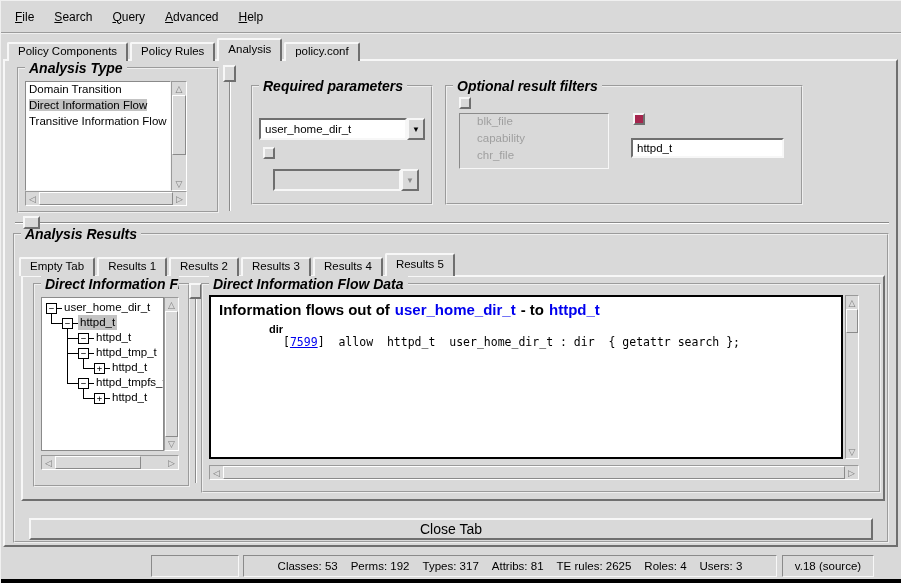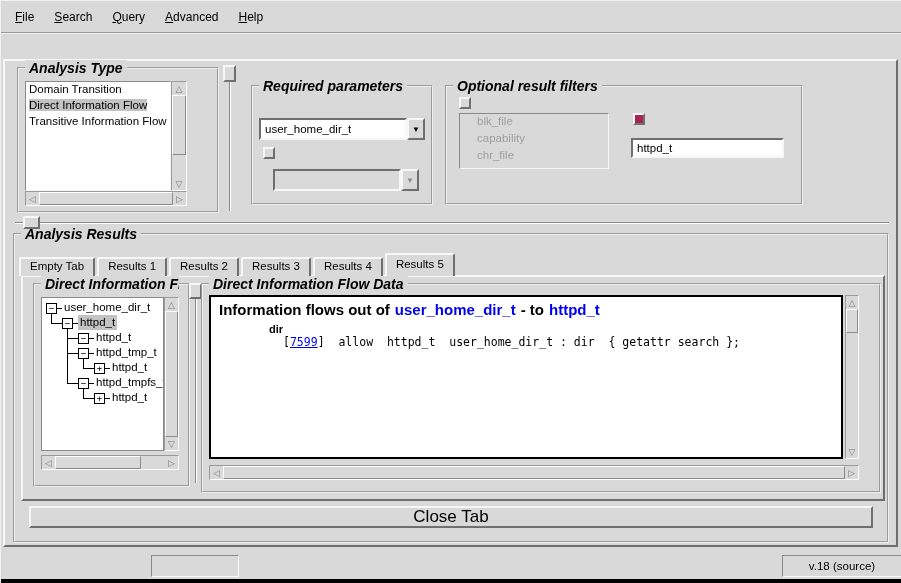--- a/index.html
+++ b/index.html
@@ -10,21 +10,21 @@
     overflow:hidden; border-top:1px solid #f0f0f0; border-left:1px solid #f0f0f0;
   }
   
   .raised  { border:2px solid; border-color:#f7f7f7 #6f6f6f #6f6f6f #f7f7f7; background:#d9d9d9; }
   .sunken1 { border:1px solid; border-color:#8a8a8a #f7f7f7 #f7f7f7 #8a8a8a; }
   .panel   { position:absolute; border:2px groove #efefef; }
   .ptitle  { position:absolute; top:-9px; left:6px; background:#d9d9d9; padding:0 4px;
              font-style:italic; font-weight:bold; white-space:nowrap; font-size:14px; }
   .btn { position:absolute; background:#d9d9d9; border:2px solid;
          border-color:#f7f7f7 #6f6f6f #6f6f6f #f7f7f7;
-         display:flex; align-items:center; justify-content:center; font-size:17px; }
+         display:flex; align-items:center; justify-content:center; font-size:14px;margin-top:12px; }
   .lbl { position:absolute; white-space:nowrap; }
   
   .menubar { position:absolute; left:0; top:0; width:100%; height:33px;
              border-bottom:2px groove #efefef; display:flex; align-items:center; padding-left:4px; }
   .menu-item { display:inline-block; padding:3px 10px; font-size:12px; }
   .menu-item::first-letter { text-decoration:underline; }
   
   .tabs-main { position:absolute; left:6px; top:37px; height:23px; display:flex; align-items:flex-end; z-index:3; }
   .tab { height:19px; padding:1px 9px 0; margin-right:2px; background:#d9d9d9;
          border:2px solid; border-color:#f7f7f7 #6f6f6f #6f6f6f #f7f7f7; border-bottom:none;
@@ -109,20 +109,26 @@
 <div id="window">
 
   <div class="menubar">
     <span class="menu-item">File</span>
     <span class="menu-item">Search</span>
     <span class="menu-item">Query</span>
     <span class="menu-item">Advanced</span>
     <span class="menu-item">Help</span>
   </div>
 
+  <div class="tabs-main">
+    <div class="tab">Policy Components</div>
+    <div class="tab">Policy Rules</div>
+    <div class="tab active">Analysis</div>
+    <div class="tab">policy.conf</div>
+  </div>
   <div class="content-frame raised"></div>
 
   <div class="panel p-atype">
     <span class="ptitle">Analysis Type</span>
   </div>
   <div class="listbox lb-atype sunken1">
     <span class="lb-row"><span>Domain Transition</span></span>
     <span class="lb-row"><span class="seltext">Direct Information Flow</span></span>
     <span class="lb-row"><span>Transitive Information Flow</span></span>
   </div>
@@ -262,16 +268,25 @@
   </div>
   <div class="sb sb-h" style="left:208px;top:464px;width:650px;height:15px;">
     <div class="sb-arr">◁</div>
     <div class="sb-thumb grow"></div>
     <div class="sb-arr">▷</div>
   </div>
 
   <div class="btn close-tab">Close Tab</div>
 
   <div class="statusbar-box sunken1" style="left:150px;width:88px;"></div>
-  <div class="statusbar-box sunken1" style="left:781px;width:120px;">v.18 (source)</div>
+  <div class="statusbar-box stats sunken1" style="left:242px;width:534px;">
+    <span>Classes: 53</span>
+    <span>Perms: 192</span>
+    <span>Types: 317</span>
+    <span>Attribs: 81</span>
+    <span>TE rules: 2625</span>
+    <span>Roles: 4</span>
+    <span>Users: 3</span>
+  </div>
+  <div class="statusbar-box sunken1" style="left:781px;width:92px;">v.18 (source)</div>
   <div class="black-bottom"></div>
 
 </div>
 
 </body></html>

